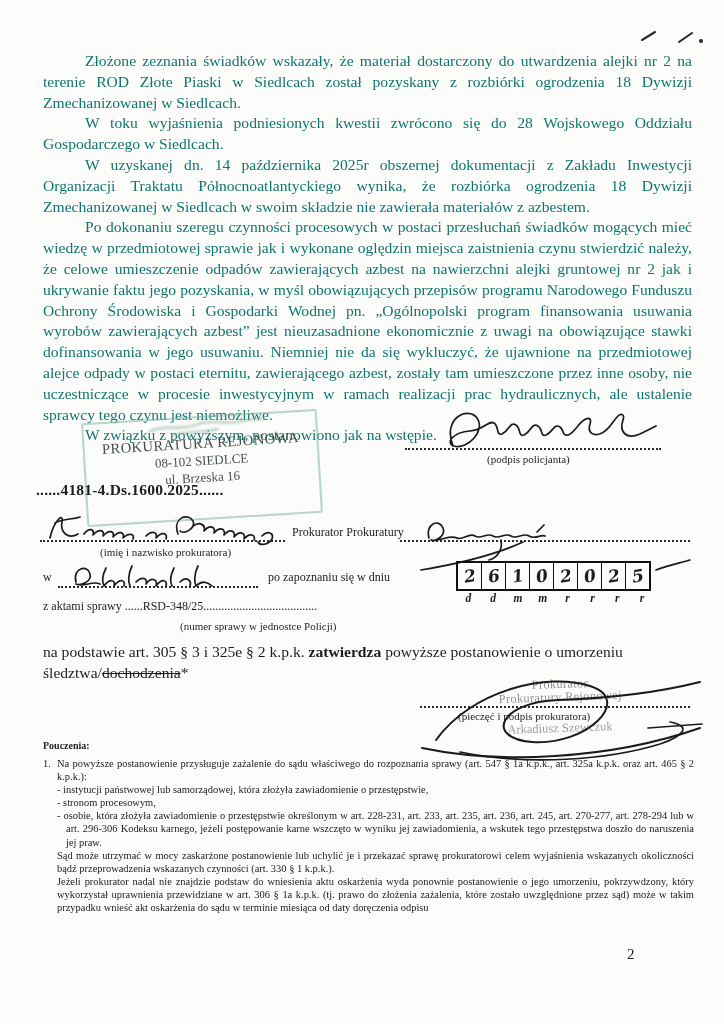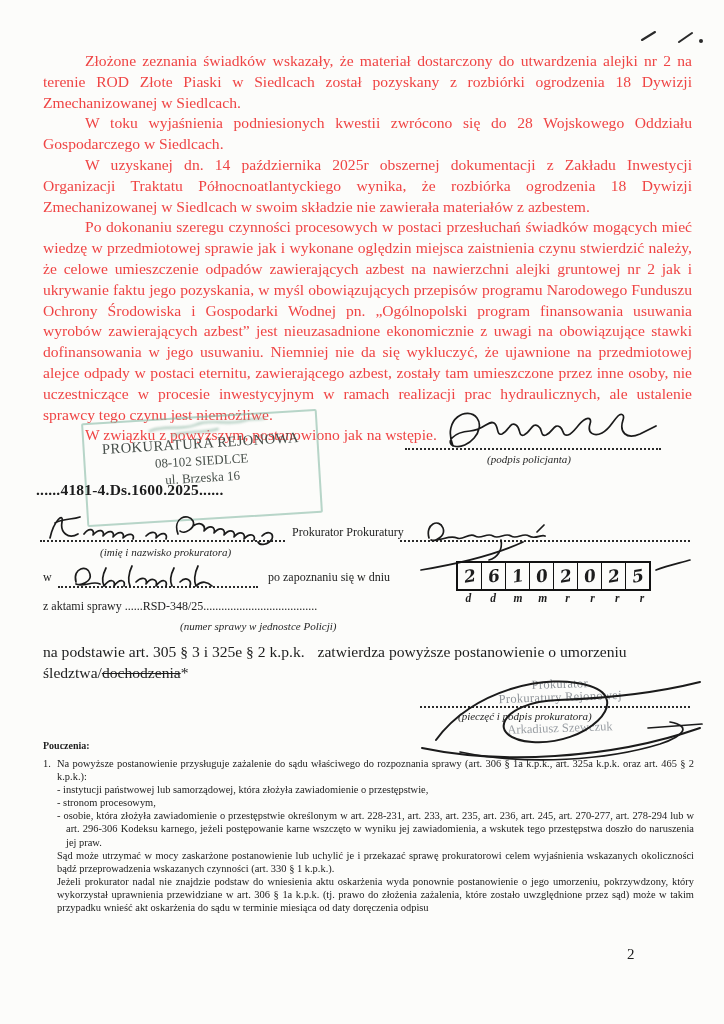--- a/index.html
+++ b/index.html
@@ -5,59 +5,59 @@
   html,body{margin:0;padding:0;background:#9a9a9a;}
   #page{
     position:relative;width:724px;height:1024px;margin:0 auto;
     background:#fcfcfa;overflow:hidden;
     font-family:"Liberation Serif", serif;color:#1d1d1d;
   }
   
   .doc-text{
     position:absolute;left:43px;top:51px;width:649px;
     font-size:15.6px;line-height:20.8px;text-align:justify;
-    color:#ef4444;
+    color:#0f766e;
   }
   .doc-text p{margin:0;text-indent:42px;}
   
   .stamp1{
     position:absolute;left:84px;top:416px;width:232px;height:100px;
     border:2px solid rgba(125,181,158,0.55);border-radius:2px;
     transform:rotate(-3.5deg);text-align:center;color:#474f4a;
   }
   .stamp1 .s1a{font-size:14.6px;letter-spacing:.4px;margin-top:17px;}
   .stamp1 .s1b{font-size:13px;margin-top:1px;}
   .stamp1 .s1c{font-size:13px;margin-top:1px;}
   .smudge{position:absolute;left:58px;top:-4px;filter:blur(.8px);opacity:.55;}
   .case-ref{
     position:absolute;left:36px;top:481px;font-weight:bold;font-size:15.5px;letter-spacing:.2px;
   }
   
   .dots{position:absolute;border-bottom:2px dotted #2b2b2b;height:0;}
-  .caption{position:absolute;font-style:italic;font-size:11px;color:#262626;white-space:nowrap;}
+  .caption{position:absolute;font-size:11px;color:#262626;white-space:nowrap;}
   .plain{position:absolute;font-size:12px;white-space:nowrap;}
   .hand{position:absolute;}
   .hand path{fill:none;stroke:#1b1b1b;stroke-width:1.7;stroke-linecap:round;stroke-linejoin:round;}
   
   .dategrid{position:absolute;left:456px;top:561px;display:flex;border:2px solid #121212;}
   .datecell{
     width:23px;height:26px;border-left:1.8px solid #121212;
     display:flex;align-items:center;justify-content:center;
     font-family:"DejaVu Serif", serif;font-style:italic;font-weight:bold;font-size:17px;
   }
   .datecell:first-child{border-left:none;}
   .datecell span{display:inline-block;transform:rotate(-9deg);}
   .datelegend{position:absolute;left:456px;top:592px;display:flex;}
   .datelegend span{
     width:24.8px;text-align:center;font-style:italic;font-weight:bold;font-size:11.5px;
     font-family:"Liberation Serif", serif;
   }
   
   .approval{position:absolute;left:43px;top:642px;width:651px;font-size:15.6px;line-height:20.8px;text-align:left;}
-  .approval b{font-weight:normal;margin-left:9px;}
+  .approval b{font-weight:bold;}
   .struck{text-decoration:line-through;}
   
   .stamp2{position:absolute;left:420px;top:678px;width:280px;color:#8e9398;transform:rotate(-2deg);}
   .stamp2 div{text-align:center;font-size:12.5px;letter-spacing:.3px;line-height:13px;}
   
   .pouczenia-h{position:absolute;left:43px;top:740px;font-weight:bold;font-size:10px;}
   .fineprint{
     position:absolute;left:43px;top:757px;width:651px;
     font-size:10.45px;line-height:13.1px;text-align:justify;color:#222;
   }
@@ -187,21 +187,21 @@
     <path style="stroke-width:2" d="M14,80 C90,96 200,92 292,60"></path>
     <path d="M52,84 C120,98 200,92 252,76 C276,68 284,58 262,54"></path>
     <path d="M240,60 L294,56"></path>
   </svg>
 
   <div class="pouczenia-h">Pouczenia:</div>
   <div class="fineprint">
     <div class="fp-item">
       <div class="fp-num">1.</div>
       <div class="fp-content">
-        <div>Na powyższe postanowienie przysługuje zażalenie do sądu właściwego do rozpoznania sprawy (art. 306 § 1a k.p.k., art. 325a k.p.k. oraz art. 465 § 2 k.p.k.):</div>
+        <div>Na powyższe postanowienie przysługuje zażalenie do sądu właściwego do rozpoznania sprawy (art. 547 § 1a k.p.k., art. 325a k.p.k. oraz art. 465 § 2 k.p.k.):</div>
         <div class="fp-bullet">- instytucji państwowej lub samorządowej, która złożyła zawiadomienie o przestępstwie,</div>
         <div class="fp-bullet">- stronom procesowym,</div>
         <div class="fp-bullet">- osobie, która złożyła zawiadomienie o przestępstwie określonym w art. 228-231, art. 233, art. 235, art. 236, art. 245, art. 270-277, art. 278-294 lub w art. 296-306 Kodeksu karnego, jeżeli postępowanie karne wszczęto w wyniku jej zawiadomienia, a wskutek tego przestępstwa doszło do naruszenia jej praw.</div>
         <div>Sąd może utrzymać w mocy zaskarżone postanowienie lub uchylić je i przekazać sprawę prokuratorowi celem wyjaśnienia wskazanych okoliczności bądź przeprowadzenia wskazanych czynności (art. 330 § 1 k.p.k.).</div>
         <div>Jeżeli prokurator nadal nie znajdzie podstaw do wniesienia aktu oskarżenia wyda ponownie postanowienie o jego umorzeniu, pokrzywdzony, który wykorzystał uprawnienia przewidziane w art. 306 § 1a k.p.k. (tj. prawo do złożenia zażalenia, które zostało uwzględnione przez sąd) może w takim przypadku wnieść akt oskarżenia do sądu w terminie miesiąca od daty doręczenia odpisu</div>
       </div>
     </div>
   </div>
 
   <div class="page-num">2</div>

